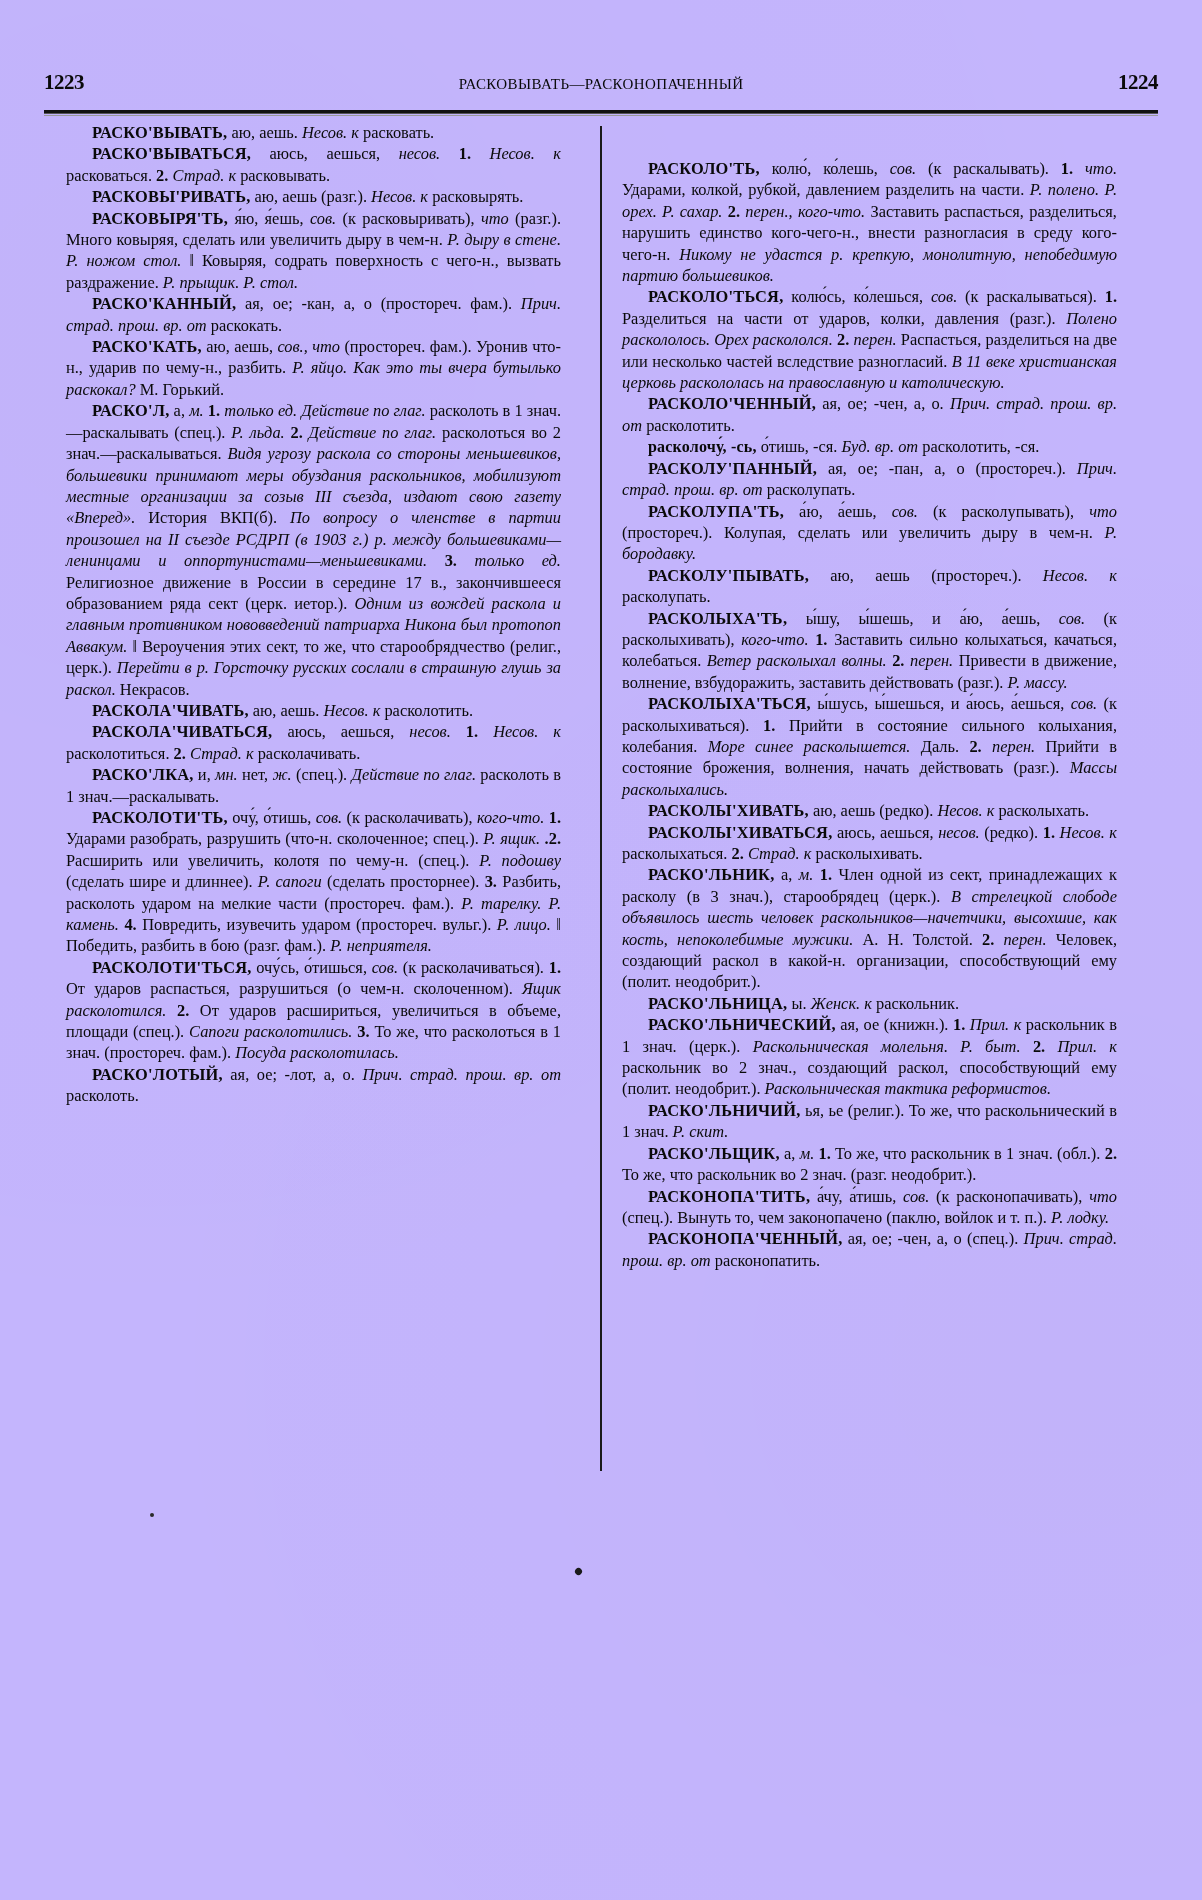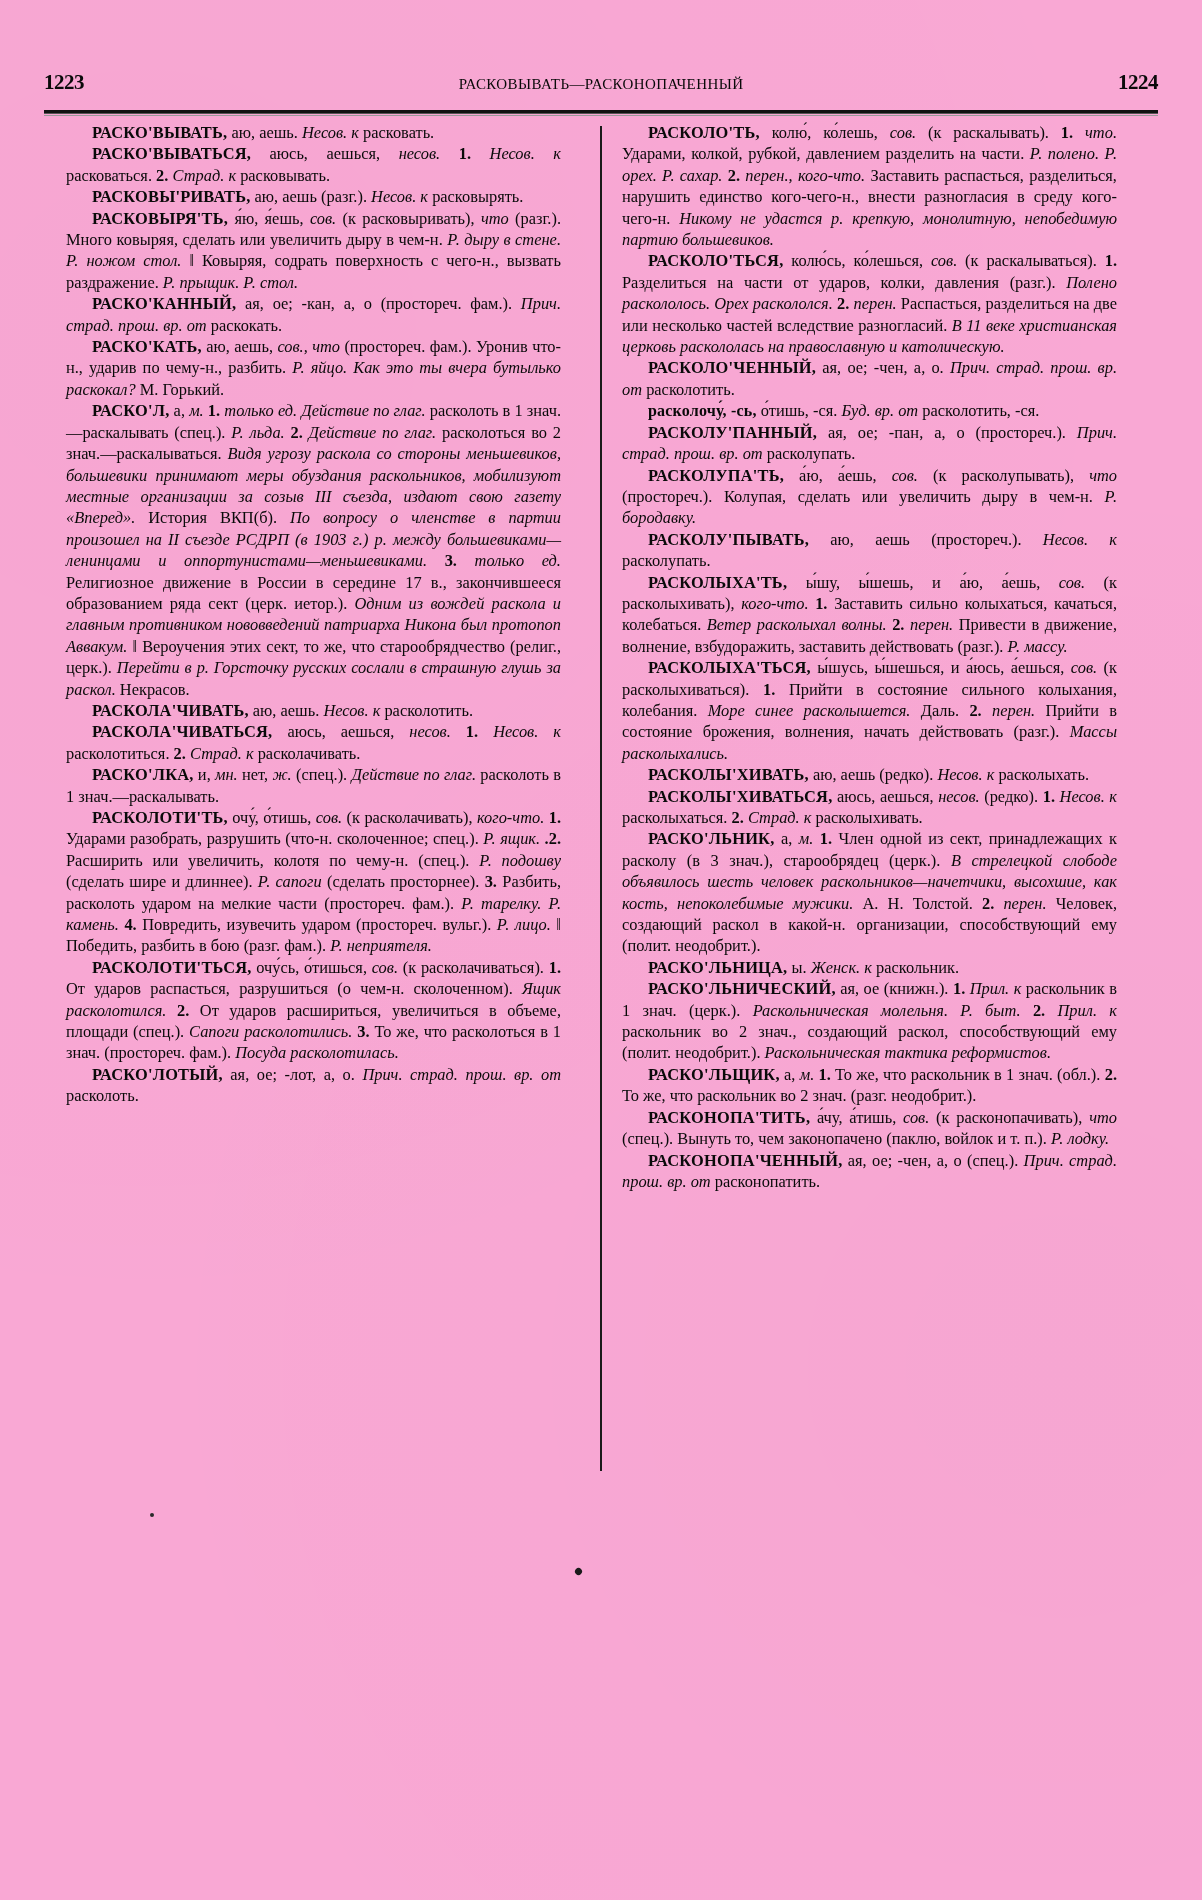--- a/index.html
+++ b/index.html
@@ -14,21 +14,21 @@
     color: #0a0a0a;
     position: relative;
     overflow: hidden;
   }
 
   .page {
     position: absolute;
     left: 0; top: 0;
     width: 1202px;
     height: 1900px;
-    background: #f9a8d4;
+    background: #c4b5fd;
   }
 
   
   .running-head {
     position: absolute;
     left: 44px;
     top: 70px;
     width: 1114px;
     height: 30px;
     display: flex;
@@ -86,21 +86,21 @@
     position: absolute;
     top: 0;
     width: 495px;
     font-size: 16.4px;
     line-height: 21.4px;
     text-align: justify;
     text-justify: inter-word;
     hyphens: manual;
   }
   .col-left  { left: 22px; }
-  .col-right { left: 578px; }
+  .col-right { left: 578px; margin-top: 36px; }
 
   .entry {
     margin: 0;
     padding: 0;
     text-indent: 26px;
     text-align: justify;
   }
 
   .hw {
     font-weight: bold;
@@ -175,20 +175,21 @@
         <p class="entry"><span class="hw">РАСКОЛУ'ПАННЫЙ,</span><span> ая, ое; -пан, а, о (простореч.). <i>Прич. страд. прош. вр. от</i> расколупать.</span></p>
         <p class="entry"><span class="hw">РАСКОЛУПА'ТЬ,</span><span> а́ю, а́ешь, <i>сов.</i> (к расколупывать), <i>что</i> (простореч.). Колупая, сделать или увеличить дыру в чем-н. <i>Р. бородавку.</i></span></p>
         <p class="entry"><span class="hw">РАСКОЛУ'ПЫВАТЬ,</span><span> аю, аешь (простореч.). <i>Несов. к</i> расколупать.</span></p>
         <p class="entry"><span class="hw">РАСКОЛЫХА'ТЬ,</span><span> ы́шу, ы́шешь, и а́ю, а́ешь, <i>сов.</i> (к расколыхивать), <i>кого-что.</i> <b>1.</b> Заставить сильно колыхаться, качаться, колебаться. <i>Ветер расколыхал волны.</i> <b>2.</b> <i>перен.</i> Привести в движение, волнение, взбудоражить, заставить действовать (разг.). <i>Р. массу.</i></span></p>
         <p class="entry"><span class="hw">РАСКОЛЫХА'ТЬСЯ,</span><span> ы́шусь, ы́шешься, и а́юсь, а́ешься, <i>сов.</i> (к расколыхиваться). <b>1.</b> Прийти в состояние сильного колыхания, колебания. <i>Море синее расколышется.</i> Даль. <b>2.</b> <i>перен.</i> Прийти в состояние брожения, волнения, начать действовать (разг.). <i>Массы расколыхались.</i></span></p>
         <p class="entry"><span class="hw">РАСКОЛЫ'ХИВАТЬ,</span><span> аю, аешь (редко). <i>Несов. к</i> расколыхать.</span></p>
         <p class="entry"><span class="hw">РАСКОЛЫ'ХИВАТЬСЯ,</span><span> аюсь, аешься, <i>несов.</i> (редко). <b>1.</b> <i>Несов. к</i> расколыхаться. <b>2.</b> <i>Страд. к</i> расколыхивать.</span></p>
         <p class="entry"><span class="hw">РАСКО'ЛЬНИК,</span><span> а, <i>м.</i> <b>1.</b> Член одной из сект, принадлежащих к расколу (в 3 знач.), старообрядец (церк.). <i>В стрелецкой слободе объявилось шесть человек раскольников—начетчики, высохшие, как кость, непоколебимые мужики.</i> А. Н. Толстой. <b>2.</b> <i>перен.</i> Человек, создающий раскол в какой-н. организации, способствующий ему (полит. неодобрит.).</span></p>
         <p class="entry"><span class="hw">РАСКО'ЛЬНИЦА,</span><span> ы. <i>Женск. к</i> раскольник.</span></p>
         <p class="entry"><span class="hw">РАСКО'ЛЬНИЧЕСКИЙ,</span><span> ая, ое (книжн.). <b>1.</b> <i>Прил. к</i> раскольник в 1 знач. (церк.). <i>Раскольническая молельня. Р. быт.</i> <b>2.</b> <i>Прил. к</i> раскольник во 2 знач., создающий раскол, способствующий ему (полит. неодобрит.). <i>Раскольническая тактика реформистов.</i></span></p>
+        <p class="entry"><span class="hw">РАСКО'ЛЬНИЧИЙ,</span><span> ья, ье (религ.). То же, что раскольнический в 1 знач. <i>Р. скит.</i></span></p>
         <p class="entry"><span class="hw">РАСКО'ЛЬЩИК,</span><span> а, <i>м.</i> <b>1.</b> То же, что раскольник в 1 знач. (обл.). <b>2.</b> То же, что раскольник во 2 знач. (разг. неодобрит.).</span></p>
         <p class="entry"><span class="hw">РАСКОНОПА'ТИТЬ,</span><span> а́чу, а́тишь, <i>сов.</i> (к расконопачивать), <i>что</i> (спец.). Вынуть то, чем законопачено (паклю, войлок и т. п.). <i>Р. лодку.</i></span></p>
         <p class="entry"><span class="hw">РАСКОНОПА'ЧЕННЫЙ,</span><span> ая, ое; -чен, а, о (спец.). <i>Прич. страд. прош. вр. от</i> расконопатить.</span></p>
       </div>
   </div>
 
   <div class="dot-mid"></div>
   <div class="dot-bottom"></div>
 </div>
 

